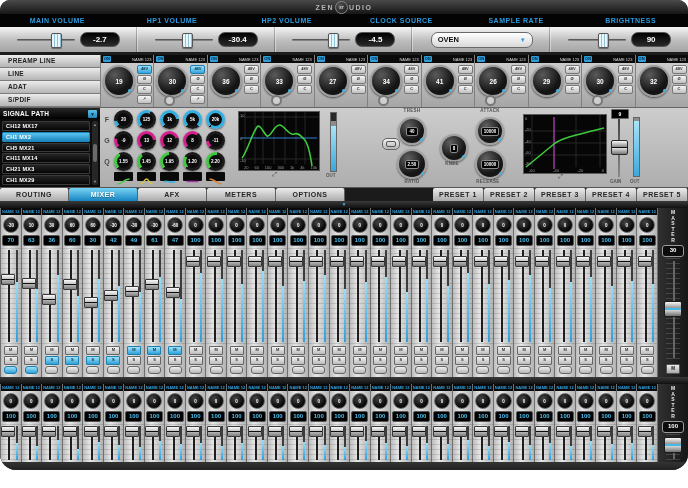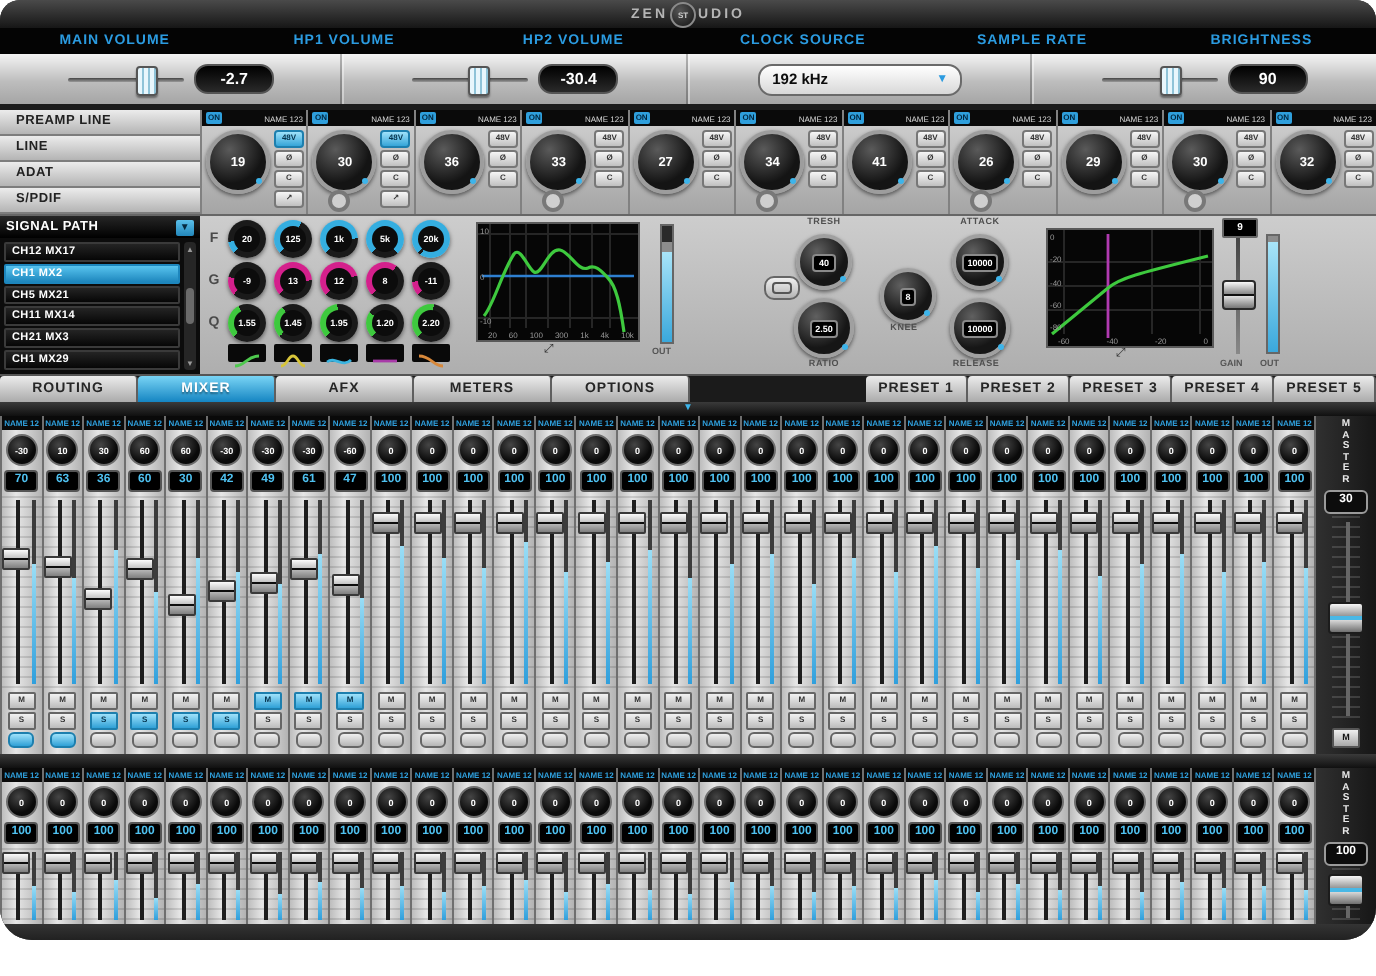--- a/index.html
+++ b/index.html
@@ -138,22 +138,29 @@
       <div class="tval">-2.7</div>
     </div>
     <div class="tcell">
       <div class="tslider">
           <div class="ttrack"></div>
           <div class="thandle" style="left: 47.56%;"></div>
         </div>
       <div class="tval">-30.4</div>
     </div>
     <div class="tcell">
+      <div class="tslider">
+          <div class="ttrack"></div>
+          <div class="thandle" style="left: 60.68%;"></div>
+        </div>
+      <div class="tval">-4.5</div>
+    </div>
+    <div class="tcell">
       <div class="tdrop">
-        <span>192 kHz</span>
+        <span>OVEN</span>
         <span class="tarrow">▼</span>
       </div>
     </div>
     <div class="tcell">
       <div class="tslider">
           <div class="ttrack"></div>
           <div class="thandle" style="left: 50.84%;"></div>
         </div>
       <div class="tval">90</div>
     </div>

